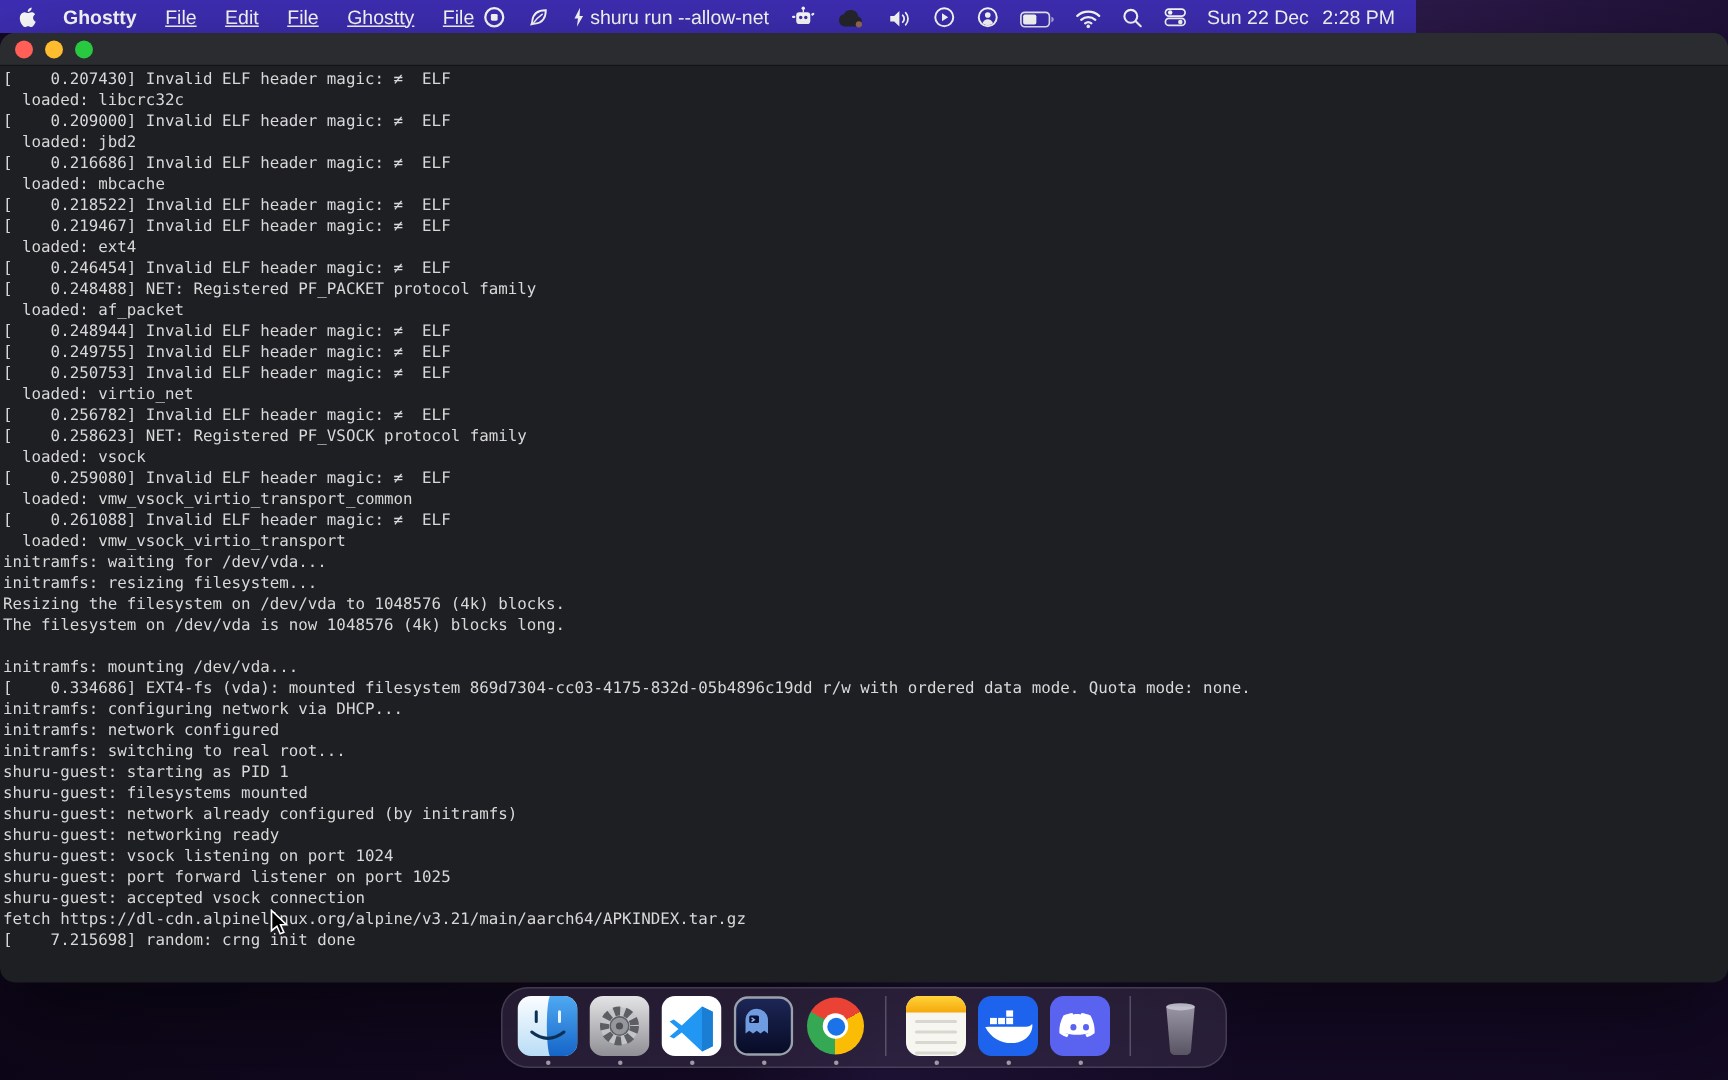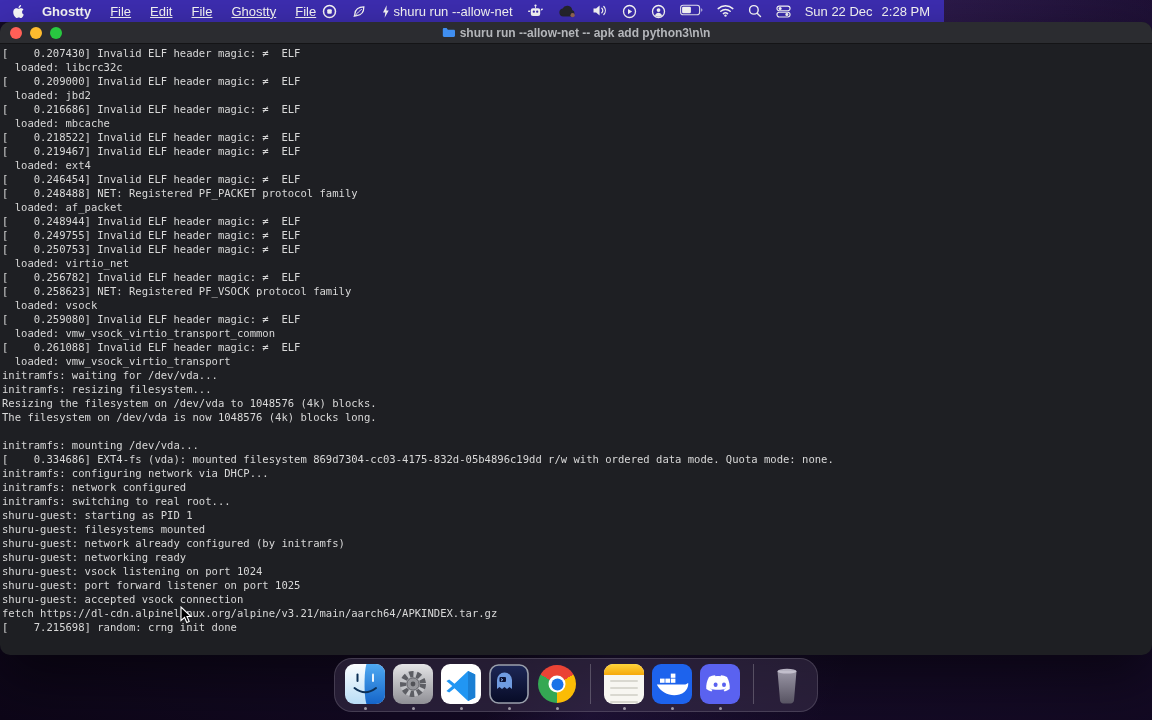--- a/index.html
+++ b/index.html
@@ -15,21 +15,21 @@
   
   .menubar {
     position:absolute; top:0; left:0; width:944px; height:22px;
     background:#3e2eb4; color:#fff; font-size:13px;
     display:flex; align-items:center; justify-content:space-between;
     padding:0 14px 0 12px;
   }
   .menubar .left { display:flex; align-items:center; gap:19px; }
   .menubar .left .appname { font-weight:bold; margin-left:-2px; }
   .menubar .mi { cursor:default;text-decoration:underline; }
-  .menubar .right { display:flex; align-items:flex-start; gap:14px; }
+  .menubar .right { display:flex; align-items:flex-end; gap:14px; }
   .menubar svg { display:block; }
   .sicon { display:flex; align-items:center; }
   .runlabel { display:flex; align-items:center; gap:3px; }
   .clock { display:flex; gap:9px; font-size:13px; }
 
   
   .window {
     position:absolute; top:22px; left:0; width:1152px; height:633px;
     background:#1e1f23; border-radius:10px;
     box-shadow:0 22px 60px rgba(0,0,0,.55);
@@ -198,28 +198,20 @@
     </span>
   </div>
 </div>
 
 <div class="window">
   <div class="titlebar">
     <div class="lights">
       <div class="light red"></div>
       <div class="light yellow"></div>
       <div class="light green"></div>
-    </div>
-    <div class="wtitle">
-      <span class="sicon">
-        <svg width="13" height="11" viewBox="0 0 16 13">
-            <path d="M1 2.5C1 1.7 1.7 1 2.5 1h3.2l1.5 2h7.3c.8 0 1.5.7 1.5 1.5v6c0 .8-.7 1.5-1.5 1.5h-12C1.7 12 1 11.3 1 10.5z" fill="#3f8ef0"></path>
-          </svg>
-      </span>
-      <span>shuru run --allow-net -- apk add python3\n\n</span>
     </div>
   </div>
   <div class="terminal">
     <pre>[    0.207430] Invalid ELF header magic: ≠  ELF
   loaded: libcrc32c
 [    0.209000] Invalid ELF header magic: ≠  ELF
   loaded: jbd2
 [    0.216686] Invalid ELF header magic: ≠  ELF
   loaded: mbcache
 [    0.218522] Invalid ELF header magic: ≠  ELF

